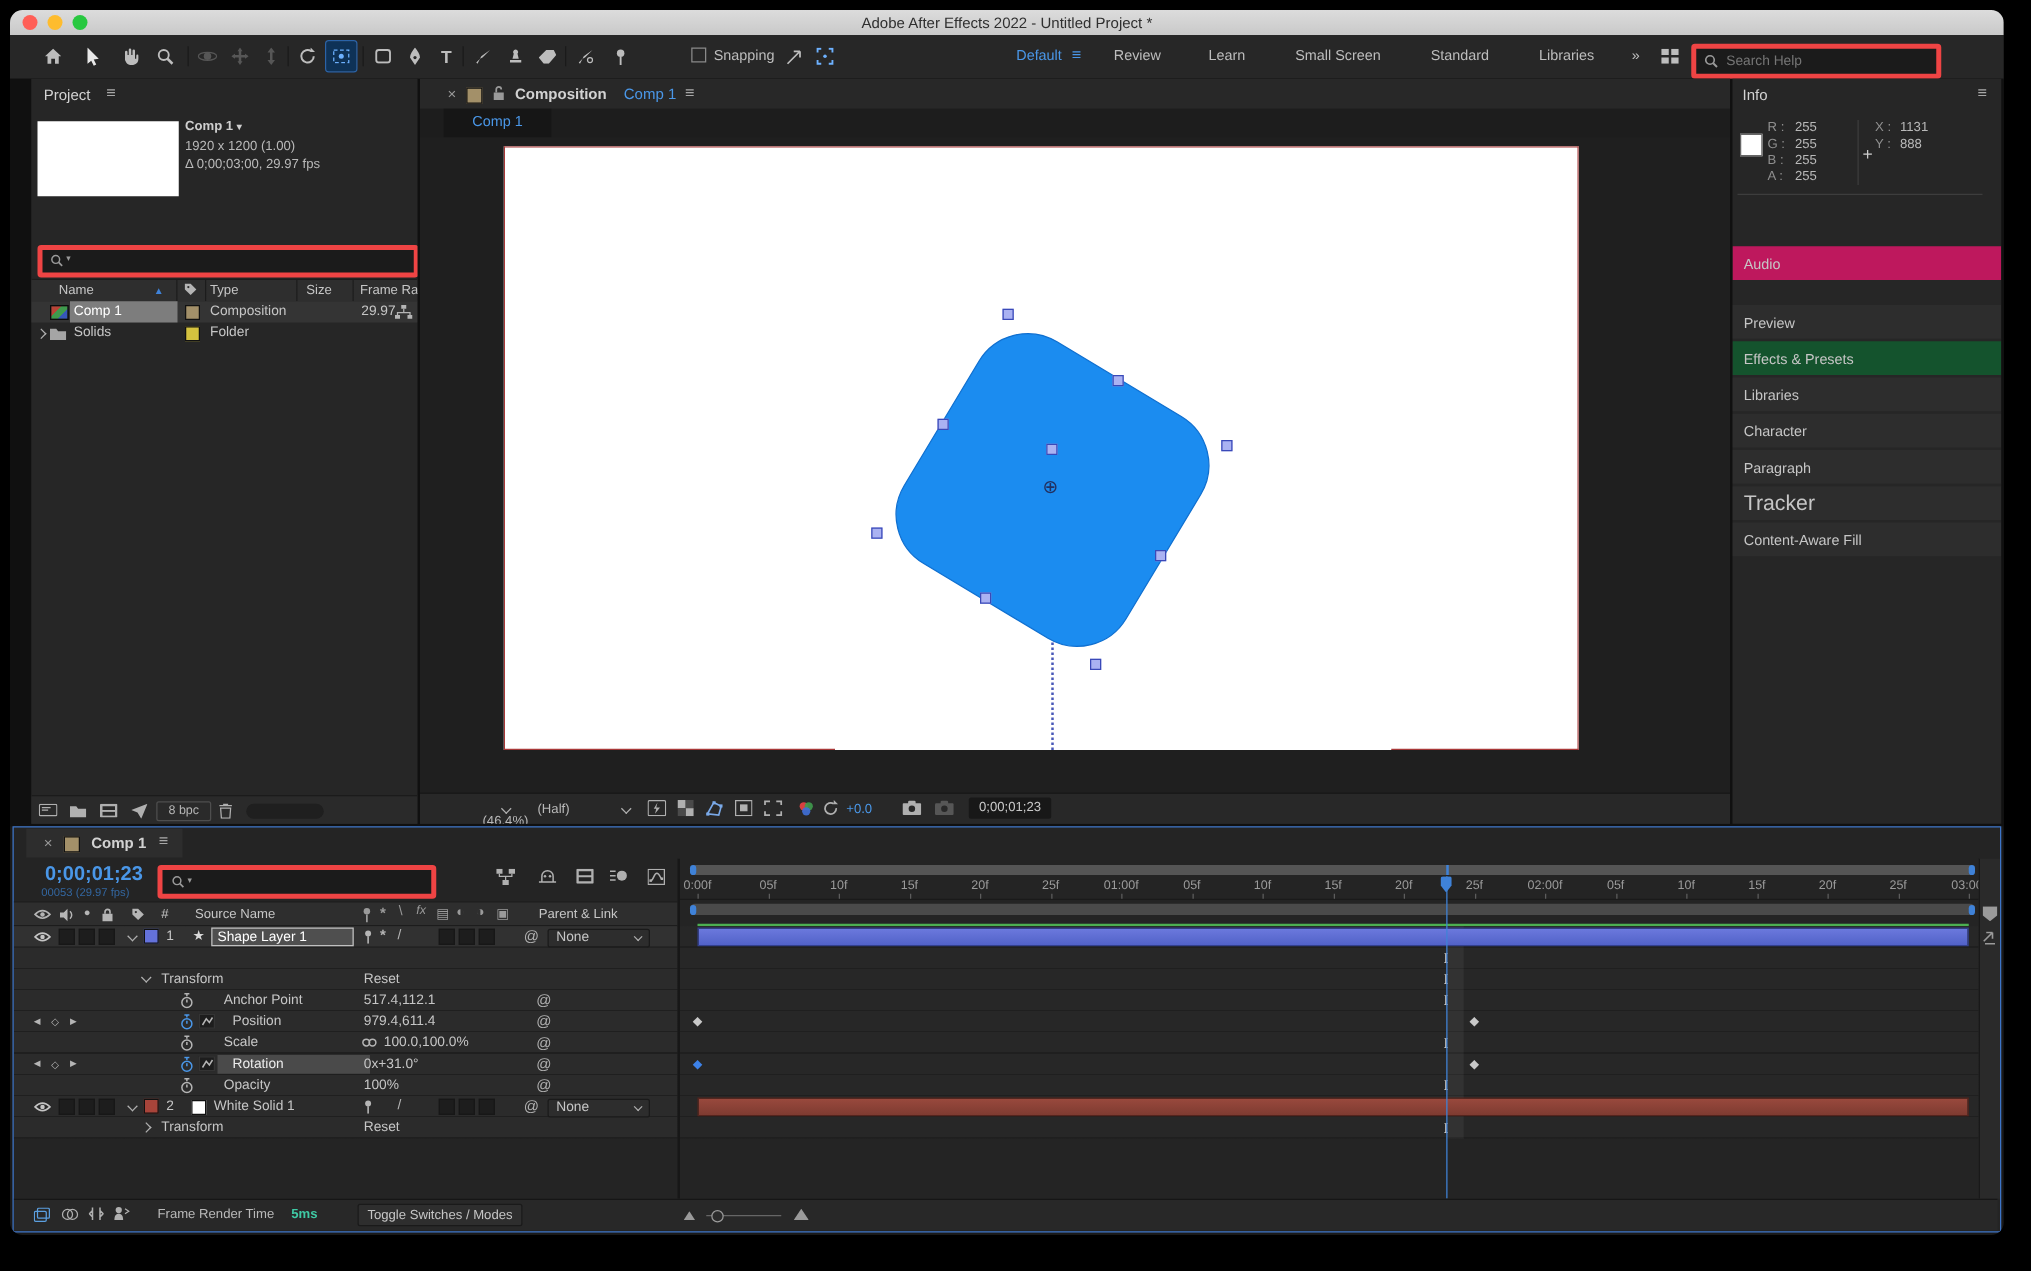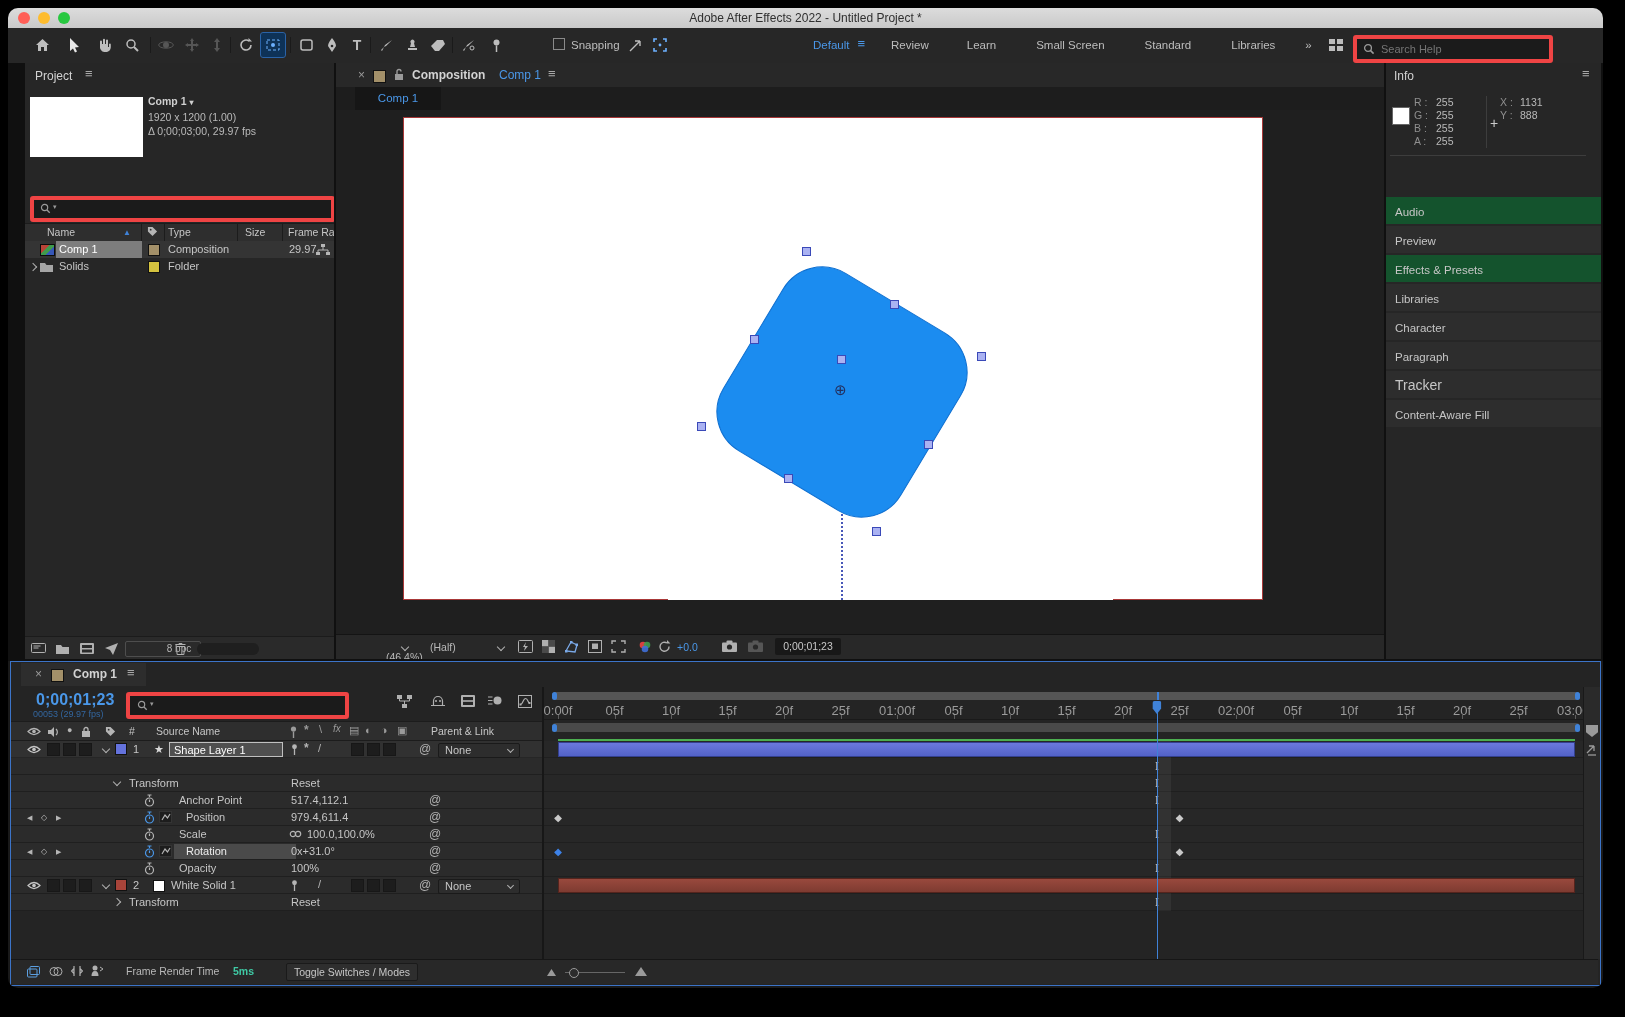--- a/index.html
+++ b/index.html
@@ -27,21 +27,21 @@
   .blueval{color:#4a97e8;}
   .cell{position:absolute;height:17px;line-height:17px;font-size:11px;color:#c6c6c6;white-space:nowrap;}
   .chev{display:inline-block;width:5px;height:5px;border-right:1.5px solid #b0b0b0;border-bottom:1.5px solid #b0b0b0;}
   .cd{transform:rotate(45deg);}
   .cr{transform:rotate(-45deg);}
   .well{position:absolute;width:13px;height:13px;background:#1d1d1d;border:1px solid #171717;box-sizing:border-box;}
   .swatch{position:absolute;width:12px;height:12px;border:1px solid #111;box-sizing:border-box;}
   .dd{position:absolute;background:#2d2d2d;border:1px solid #1a1a1a;border-radius:2px;font-size:11px;color:#c6c6c6;}
   svg{display:block;}
   
-  .rlab{position:absolute;top:2px;transform:translateX(-50%);font-size:13px;color:#9b9b9b;white-space:nowrap;}
+  .rlab{position:absolute;top:2px;transform:translateX(-50%);font-size:10px;color:#9b9b9b;white-space:nowrap;}
   .rtick{position:absolute;top:14px;width:1px;height:4px;background:#5d5d5d;}
   .kf{position:absolute;transform:translateX(-50%);font-size:10px;line-height:17px;color:#c9c9c9;}
   .kf.sel{color:#3d82e8;}
   .ibeam{position:absolute;transform:translateX(-50%);font-family:"Liberation Serif",serif;font-size:12px;line-height:17px;color:#dcdcdc;}
   .stopw{color:#b5b5b5;}
   .stopw.on{color:#4a97e8;}
   .navarr{font-size:7px;color:#b5b5b5;}
   .gbox{position:absolute;width:13px;height:12px;background:#1d1d1d;border:1px solid #343434;box-sizing:border-box;display:flex;align-items:center;justify-content:center;}
   .cap{position:absolute;width:5px;height:8px;background:#3f82d8;border-radius:3px;}
 </style>
@@ -276,21 +276,21 @@
               <rect width="14" height="11" rx="1" fill="currentColor"></rect>
               <rect x="2" y="2" width="10" height="3" fill="#2a2a2a"></rect>
               <rect x="2" y="6.5" width="10" height="3" fill="#2a2a2a"></rect>
             </svg>
           </span>
       <span class="abs" style="left:80px;top:6px;color:#b0b0b0;">
             <svg width="13" height="12" viewBox="0 0 13 12">
               <path d="M0 5L13 0 8 12 5 7z" fill="currentColor"></path>
             </svg>
           </span>
-      <span class="abs" style="left:100px;top:4px;width:42px;height:14px;border:1px solid #4e4e4e;border-radius:2px;font-size:10px;color:#b5b5b5;text-align:center;line-height:14px;padding-left:32px;">8 bpc</span>
+      <span class="abs" style="left:100px;top:4px;width:42px;height:14px;border:1px solid #4e4e4e;border-radius:2px;font-size:10px;color:#b5b5b5;text-align:center;line-height:14px;">8 bpc</span>
       <span class="abs" style="left:150px;top:5px;color:#b0b0b0;">
             <svg width="11" height="13" viewBox="0 0 11 13">
               <path d="M0.5 2.5h10M4 2.5v-1h3v1M1.5 4.5h8l-.6 8H2.1z" stroke="currentColor" fill="none"></path>
             </svg>
           </span>
       <span class="abs" style="left:172px;top:6px;width:62px;height:12px;background:#1f1f1f;border-radius:6px;"></span>
     </div>
   </div>
 
   <div class="panel" style="left:328px;top:55px;width:1048px;height:596px;background:#212121;">
@@ -420,27 +420,27 @@
     <span class="abs small dim" style="left:28px;top:72px;">A :</span>
     <span class="abs small" style="left:50px;top:72px;">255</span>
     <div class="abs" style="left:100px;top:33px;width:1px;height:52px;background:#3d3d3d;"></div>
     <span class="abs small dim" style="left:114px;top:33px;">X :</span>
     <span class="abs small" style="left:134px;top:33px;">1131</span>
     <span class="abs small dim" style="left:114px;top:46px;">Y :</span>
     <span class="abs small" style="left:134px;top:46px;">888</span>
     <span class="abs" style="left:104px;top:52px;font-size:14px;color:#cccccc;">+</span>
     <div class="abs" style="left:4px;top:92px;width:196px;height:1px;background:#3d3d3d;"></div>
     <div id="sidebar-panels" class="abs" style="left:0;top:134px;width:215px;">
-      <div style="height:27px;background:#14532d;margin-bottom:2px;line-height:27px;"><span style="margin-left:9px;font-size:11.5px;color:#c6c6c6;">Audio</span></div>
+      <div style="height:27px;background:#be185d;margin-bottom:20px;line-height:27px;"><span style="margin-left:9px;font-size:11.5px;color:#c6c6c6;">Audio</span></div>
       <div style="height:27px;background:#2d2d2d;margin-bottom:2px;line-height:27px;"><span style="margin-left:9px;font-size:11.5px;color:#c6c6c6;">Preview</span></div>
       <div style="height:27px;background:#14532d;margin-bottom:2px;line-height:27px;"><span style="margin-left:9px;font-size:11.5px;color:#c6c6c6;">Effects &amp; Presets</span></div>
       <div style="height:27px;background:#2d2d2d;margin-bottom:2px;line-height:27px;"><span style="margin-left:9px;font-size:11.5px;color:#c6c6c6;">Libraries</span></div>
       <div style="height:27px;background:#2d2d2d;margin-bottom:2px;line-height:27px;"><span style="margin-left:9px;font-size:11.5px;color:#c6c6c6;">Character</span></div>
       <div style="height:27px;background:#2d2d2d;margin-bottom:2px;line-height:27px;"><span style="margin-left:9px;font-size:11.5px;color:#c6c6c6;">Paragraph</span></div>
-      <div style="height:27px;background:#2d2d2d;margin-bottom:2px;line-height:27px;"><span style="margin-left:9px;font-size:14px;color:#c6c6c6;">Tracker</span></div>
+      <div style="height:27px;background:#2d2d2d;margin-bottom:2px;line-height:27px;"><span style="margin-left:9px;font-size:17px;color:#c6c6c6;">Tracker</span></div>
       <div style="height:27px;background:#2d2d2d;line-height:27px;"><span style="margin-left:9px;font-size:11.5px;color:#c6c6c6;">Content-Aware Fill</span></div>
     </div>
   </div>
 
   <div class="panel" style="left:2px;top:653px;width:1589px;height:323px;background:#242424;border:1px solid #3c74c8;">
 
     <div class="abs" style="left:10px;top:1px;width:125px;height:23px;background:#2d2d2d;">
       <span class="abs" style="left:14px;top:4px;color:#9a9a9a;font-size:12px;">×</span>
       <span class="abs" style="left:30px;top:6px;width:11px;height:11px;background:#a39069;border:1px solid #111;"></span>
       <span class="abs phead" style="left:52px;top:4px;font-weight:bold;">Comp 1</span>

